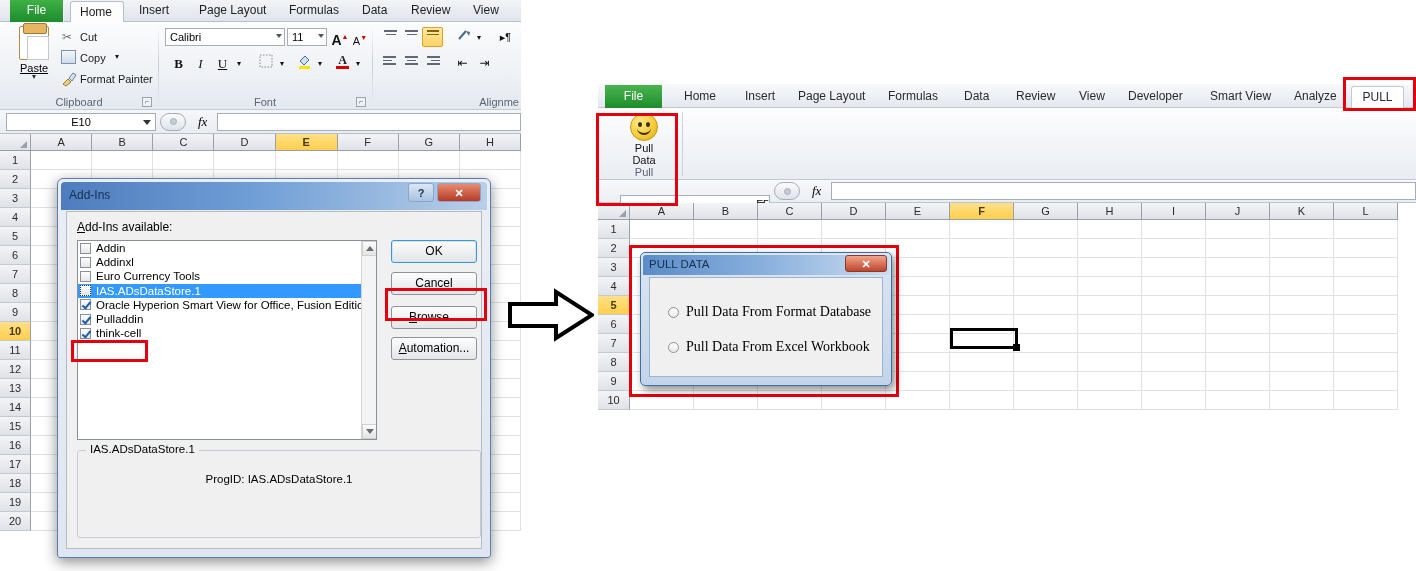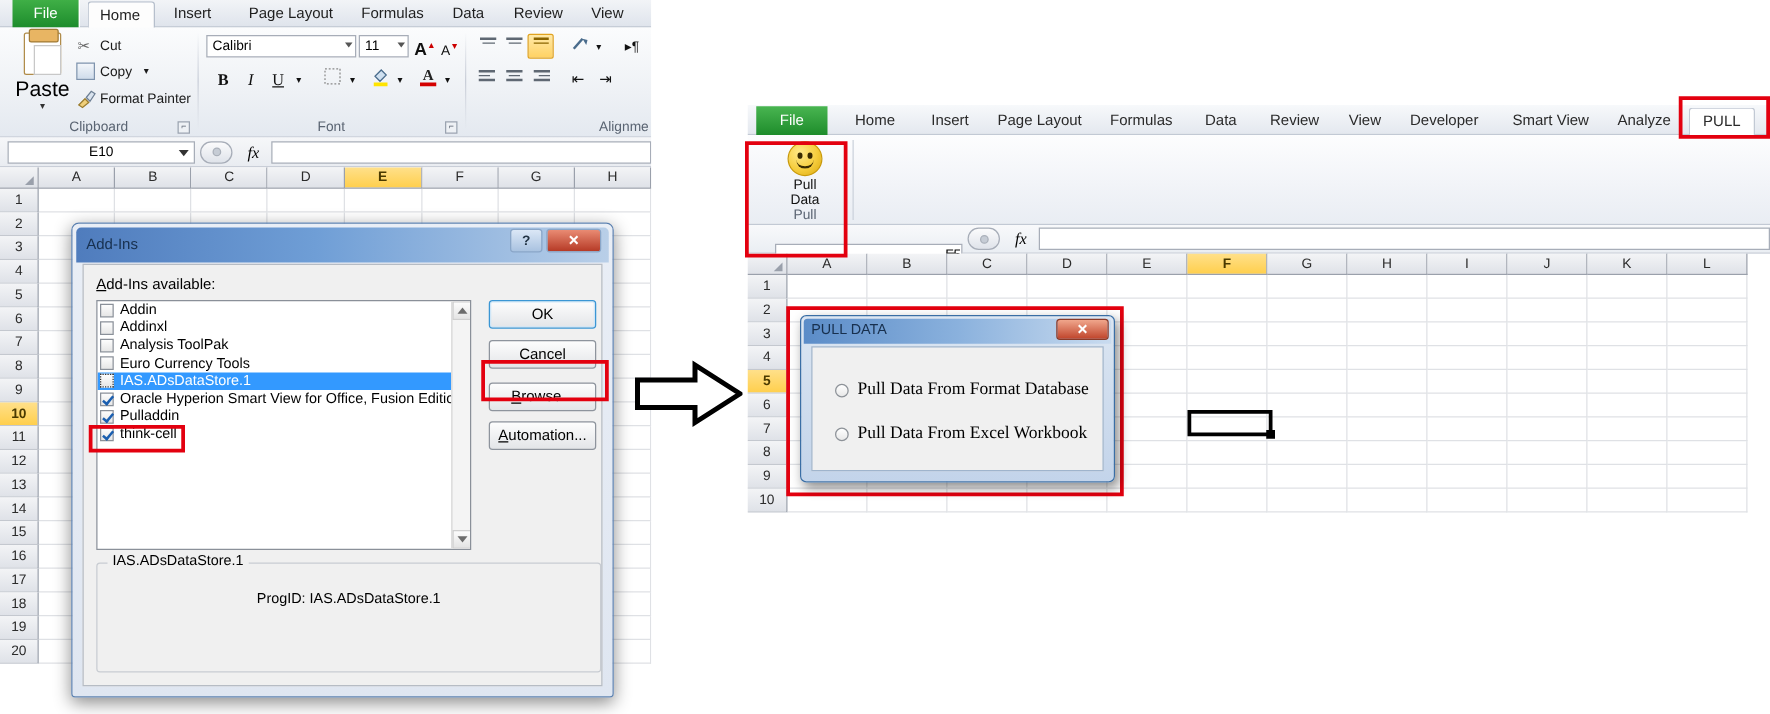--- a/index.html
+++ b/index.html
@@ -63,21 +63,21 @@
     background:#fff; border:1px solid #b08c4a; border-radius:2px;
   }
   .clip-icon:before {
     content:""; position:absolute; left:3px; top:-4px; width:22px; height:9px;
     background:#e8b563; border:1px solid #a07a35; border-radius:2px;
   }
   .clip-icon:after {
     content:""; position:absolute; left:7px; top:9px; width:20px; height:22px;
     background:#fff; border:1px solid #c8c8c8;
   }
-  .paste-label { font-size:17px; margin-top:2px; }
+  .paste-label { font-size:11px; margin-top:2px;text-decoration:underline; }
   .paste-caret { font-size:8px; line-height:6px; color:#333; }
 
   .mini-cmd { position:absolute; font-size:11px; color:#1a1a1a; white-space:nowrap; }
   .mini-ico { position:absolute; width:16px; height:16px; }
 
   .scissors { font-size:12px; color:#6b6b6b; }
 
   .fontbox {
     position:absolute; border:1px solid #a7adb8; background:#fff;
     height:18px; line-height:17px; font-size:11px; padding-left:4px;
@@ -721,24 +721,20 @@
 
     <div class="ad-list">
       <div id="addins-items" style="position:absolute;left:0;top:0;right:15px;">
           <div class="ad-item">
             <span class="ad-cb"></span>
             <span>Addin</span>
           </div>
           <div class="ad-item">
             <span class="ad-cb"></span>
             <span>Addinxl</span>
-          </div>
-          <div class="ad-item">
-            <span class="ad-cb"></span>
-            <span>Analysis ToolPak</span>
           </div>
           <div class="ad-item">
             <span class="ad-cb"></span>
             <span>Euro Currency Tools</span>
           </div>
           <div class="ad-item sel">
             <span class="ad-cb focus"></span>
             <span>IAS.ADsDataStore.1</span>
           </div>
           <div class="ad-item">

